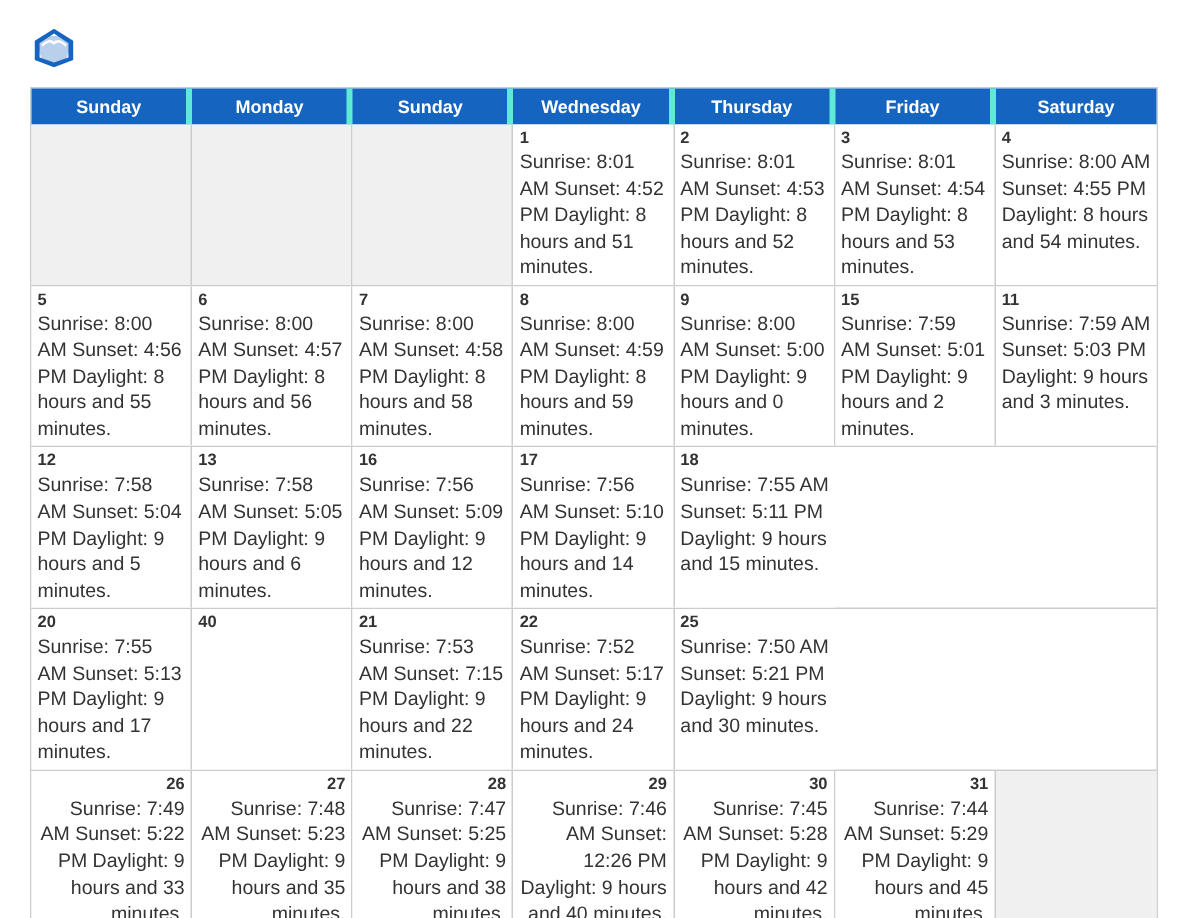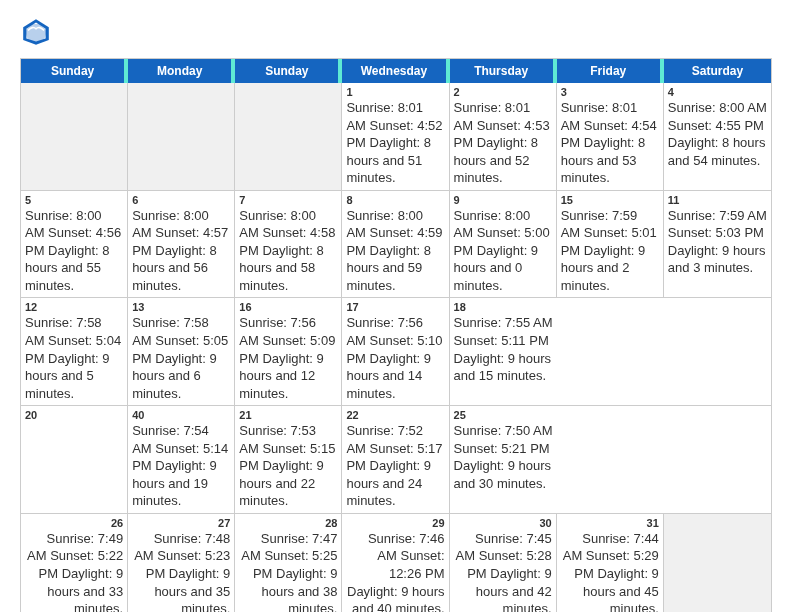--- a/index.html
+++ b/index.html
@@ -252,31 +252,31 @@
           <div class="cal-cell">
             <span class="day-num">18</span>
             <div class="cell-text">Sunrise: 7:55 AM
 Sunset: 5:11 PM
 Daylight: 9 hours and 15 minutes.</div>
           </div>
         </div>
         <div class="cal-row">
           <div class="cal-cell">
             <span class="day-num">20</span>
+            <div class="cell-text">Sunrise: 7:55 AM
+Sunset: 5:13 PM
+Daylight: 9 hours and 17 minutes.</div>
           </div>
           <div class="cal-cell">
             <span class="day-num">40</span>
-            <div class="cell-text">Sunrise: 7:54 AM
-Sunset: 5:14 PM
-Daylight: 9 hours and 19 minutes.</div>
           </div>
           <div class="cal-cell">
             <span class="day-num">21</span>
             <div class="cell-text">Sunrise: 7:53 AM
-Sunset: 5:15 PM
+Sunset: 7:15 PM
 Daylight: 9 hours and 22 minutes.</div>
           </div>
           <div class="cal-cell">
             <span class="day-num">22</span>
             <div class="cell-text">Sunrise: 7:52 AM
 Sunset: 5:17 PM
 Daylight: 9 hours and 24 minutes.</div>
           </div>
           <div class="cal-cell">
             <span class="day-num">25</span>

